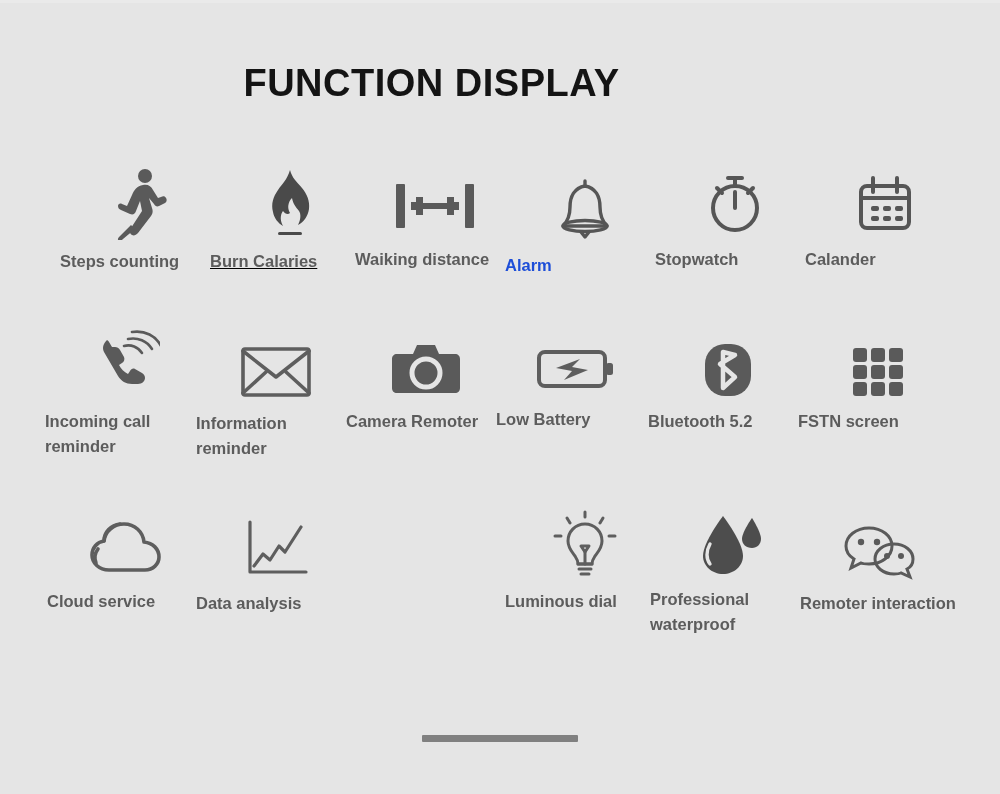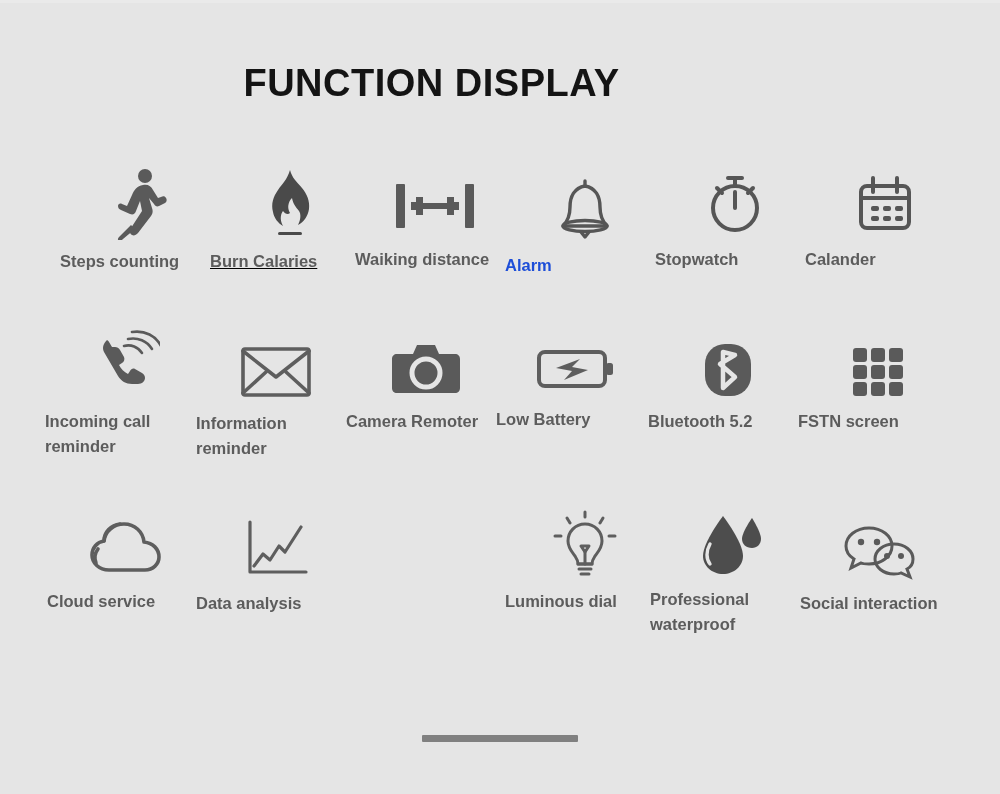--- a/index.html
+++ b/index.html
@@ -350,21 +350,21 @@
               <path d="M57 34 C46 34 38 41 38 49 C38 57 46 64 57 64 C59 64 62 64 64 63 L73 67 L70 59 C74 57 76 53 76 49 C76 41 68 34 57 34 Z"></path>
             </g>
             <g fill="#5a5a5a">
               <circle cx="24" cy="32" r="3.2"></circle>
               <circle cx="40" cy="32" r="3.2"></circle>
               <circle cx="50" cy="46" r="3"></circle>
               <circle cx="64" cy="46" r="3"></circle>
             </g>
           </svg>
         </div>
-        <div class="label">Social interaction</div>
+        <div class="label">Remoter interaction</div>
       </div>
     </div>
 
   </div>
 
   <div class="home-bar"></div>
 
 </div>
 
 </body></html>

